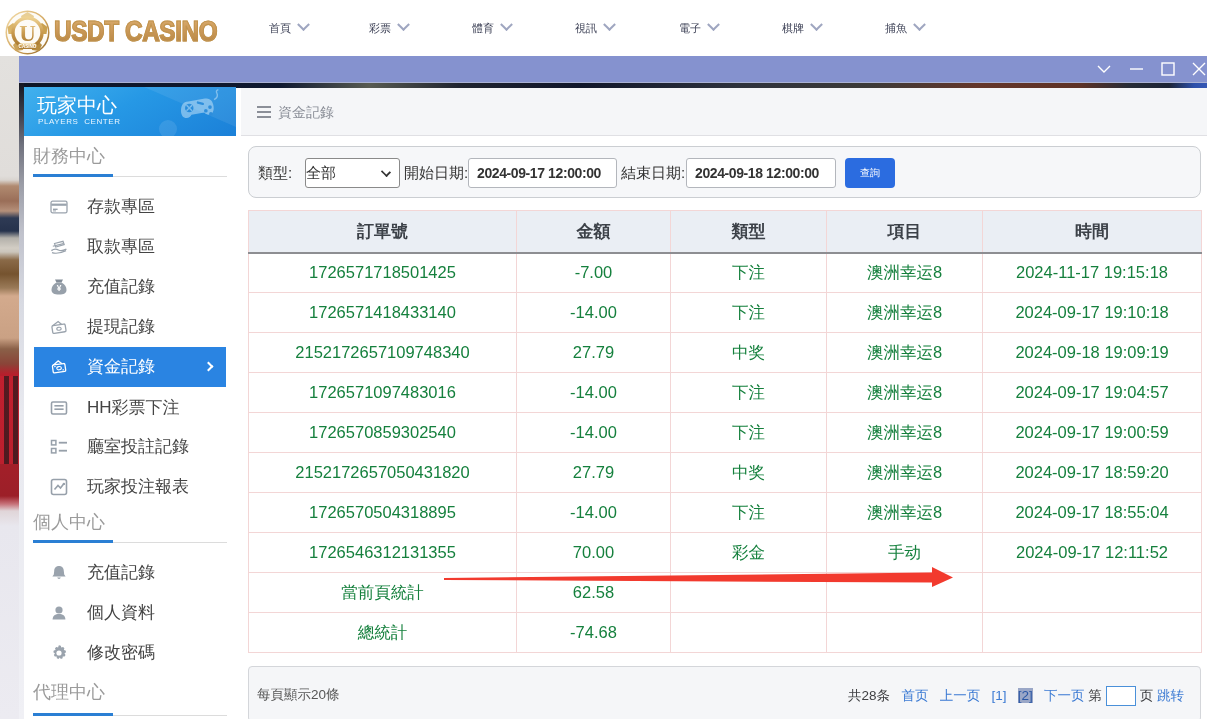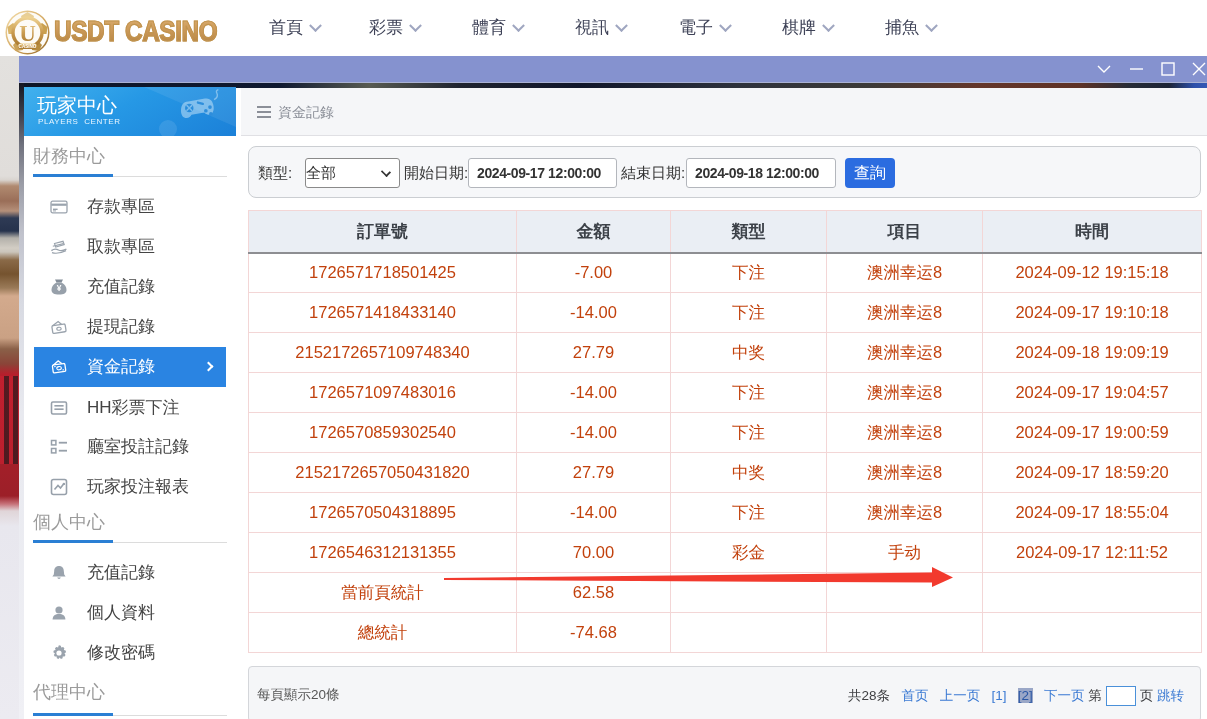--- a/index.html
+++ b/index.html
@@ -1,21 +1,21 @@
 <!DOCTYPE html>
 <html lang="zh"><head>
 <meta charset="utf-8">
 <style>
   * { margin:0; padding:0; box-sizing:border-box; }
   html,body { width:1207px; height:719px; overflow:hidden; font-family:"Liberation Sans", sans-serif; }
   body { position:relative; background:#fff; }
 
   
   #topnav { position:absolute; left:0; top:0; width:1207px; height:56px; background:#fff; z-index:30; }
-  .navitem { position:absolute; top:0; height:56px; line-height:56px; font-size:17px; color:#3e4257; white-space:nowrap; }
+  .navitem { position:absolute; top:0; height:56px; line-height:56px; font-size:11px; color:#3e4257; white-space:nowrap; }
   .chev { display:inline-block; width:9px; height:9px; border-right:2px solid #9fa6c0; border-bottom:2px solid #9fa6c0; transform:rotate(45deg) translate(-2px,-2px); margin-left:8px; }
   #logotext { position:absolute; left:54px; top:0; height:56px; line-height:62px; font-size:29px; font-weight:bold; letter-spacing:-0.5px; -webkit-text-stroke:1.2px #c1944e; transform:scaleX(.84); transform-origin:0 50%; background:linear-gradient(180deg,#e6c084 8%,#cf9c5c 50%,#a87736 95%); -webkit-background-clip:text; background-clip:text; color:transparent; }
 
   
   #leftstrip { position:absolute; left:0; top:56px; width:19px; height:663px; z-index:1;
     background:linear-gradient(180deg,
       #e3e1de 0px, #e0ddda 120px, #d9d4cf 124px,
       #b08a70 130px, #9a6e58 145px, #b5907a 155px,
       #2e3a54 162px, #26324c 175px,
       #b3b0aa 182px, #d2cdc4 192px,
@@ -60,27 +60,27 @@
   #crumb .tt { position:absolute; left:37px; top:0; line-height:49px; font-size:14px; color:#8b8f98; }
 
   #filter { position:absolute; left:248px; top:146px; width:953px; height:52px; background:#f6f7f9; border:1px solid #cbced2; border-radius:8px; z-index:6; }
   #filter .lb { position:absolute; top:0; line-height:52px; font-size:15px; color:#333; }
   .ctl { position:absolute; top:11px; height:30px; background:#fff; font-size:15px; color:#333; white-space:nowrap; overflow:hidden; }
   #sel { left:56px; width:95px; border:1px solid #8a8a8a; border-radius:3px; line-height:28px; }
   #sel .sarr { position:absolute; right:9px; top:9px; width:8px; height:8px; border-right:2px solid #333; border-bottom:2px solid #333; transform:rotate(45deg) scale(1,.8); }
   .inp { border:1px solid #b3b6bc; border-radius:3px; line-height:28px; padding-left:8px; font-size:14px; letter-spacing:-0.4px;font-weight:bold; }
   #inp1 { left:219px; width:149px; }
   #inp2 { left:437px; width:150px; }
-  #qbtn { position:absolute; left:596px; top:11px; width:50px; height:30px; background:#2b6ce0; border-radius:4px; color:#fff; font-size:16px; text-align:center; line-height:30px; }
+  #qbtn { position:absolute; left:596px; top:11px; width:50px; height:30px; background:#2b6ce0; border-radius:4px; color:#fff; font-size:10px; text-align:center; line-height:30px; }
 
   #tablebox { position:absolute; left:248px; top:210px; width:953px; z-index:6; }
   table { border-collapse:collapse; width:953px; table-layout:fixed; background:#fff; }
   col.c1{width:268px} col.c2{width:154px} col.c3{width:156px} col.c4{width:156px} col.c5{width:219px}
   th { height:42px; background:#eaeef4; border:1px solid #f3d6d6; border-bottom:2px solid #8d8e92; font-size:17px; color:#3c4148; font-weight:bold; }
-  td { height:40px; border:1px solid #f3d6d6; font-size:16.5px; color:#c2410c; text-align:center; }
+  td { height:40px; border:1px solid #f3d6d6; font-size:16.5px; color:#15803d; text-align:center; }
 
   #pager { position:absolute; left:248px; top:666px; width:953px; height:56px; background:#f5f6f8; border:1px solid #d4d6da; border-radius:4px; z-index:6; font-size:13.5px; color:#555; }
   #pager .lft { position:absolute; left:8px; top:19px; }
   #pager .rgt { position:absolute; right:16px; top:19px; color:#3f4043; }
   #pager a { color:#3b7ad3; text-decoration:none; }
   #pager .cur { background:#9aa7c7; color:#2b57a5; }
   #pager .jump { display:inline-block; width:30px; height:20px; border:1px solid #4a90d9; background:#fff; vertical-align:middle; margin:0 4px; }
 
   #arrow { position:absolute; left:0; top:0; z-index:20; pointer-events:none; }
 </style>
@@ -300,21 +300,21 @@
           <th>金額</th>
           <th>類型</th>
           <th>項目</th>
           <th>時間</th>
         </tr>
   <tr>
           <td>1726571718501425</td>
           <td>-7.00</td>
           <td>下注</td>
           <td>澳洲幸运8</td>
-          <td>2024-09-12 19:15:18</td>
+          <td>2024-11-17 19:15:18</td>
         </tr>
   <tr>
           <td>1726571418433140</td>
           <td>-14.00</td>
           <td>下注</td>
           <td>澳洲幸运8</td>
           <td>2024-09-17 19:10:18</td>
         </tr>
   <tr>
           <td>2152172657109748340</td>

